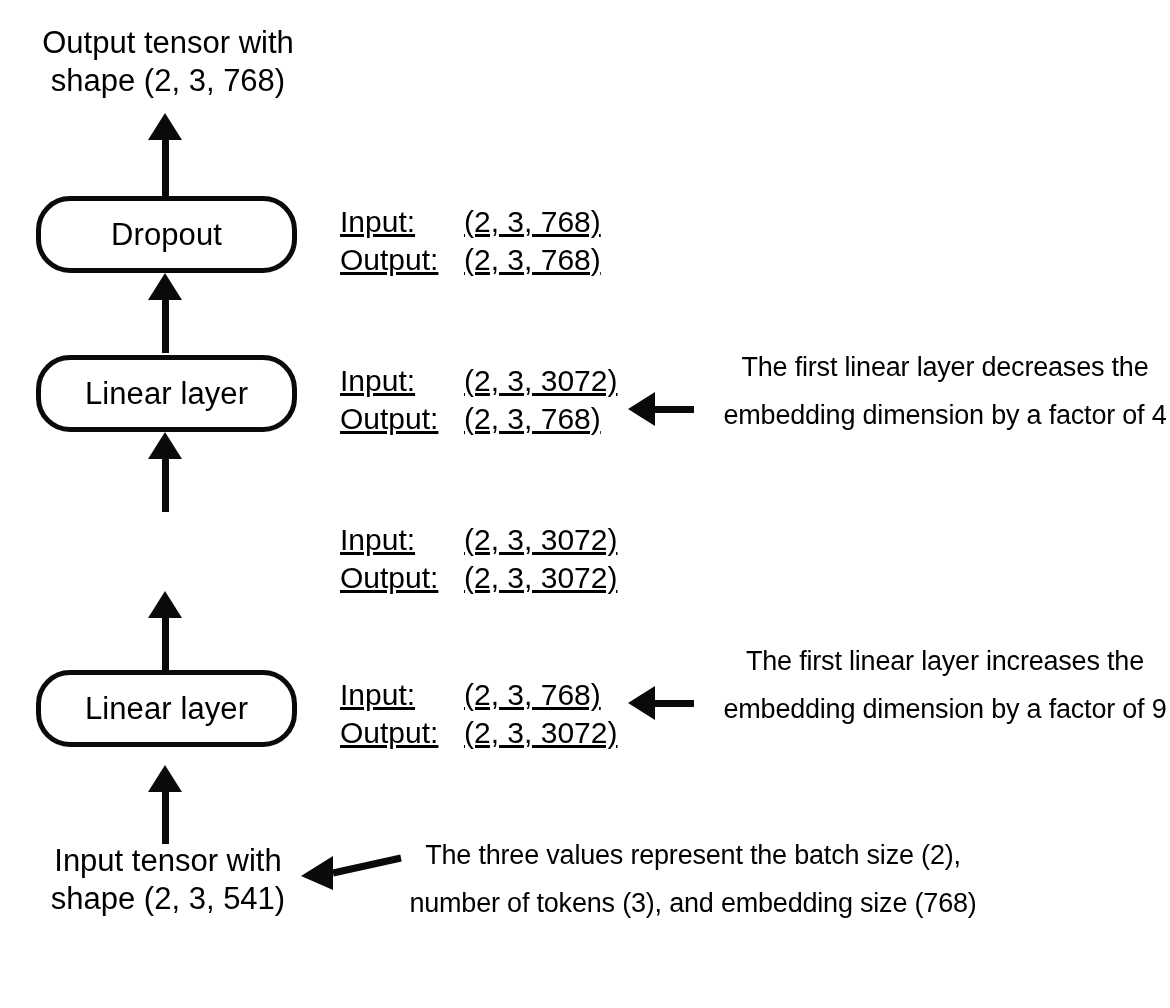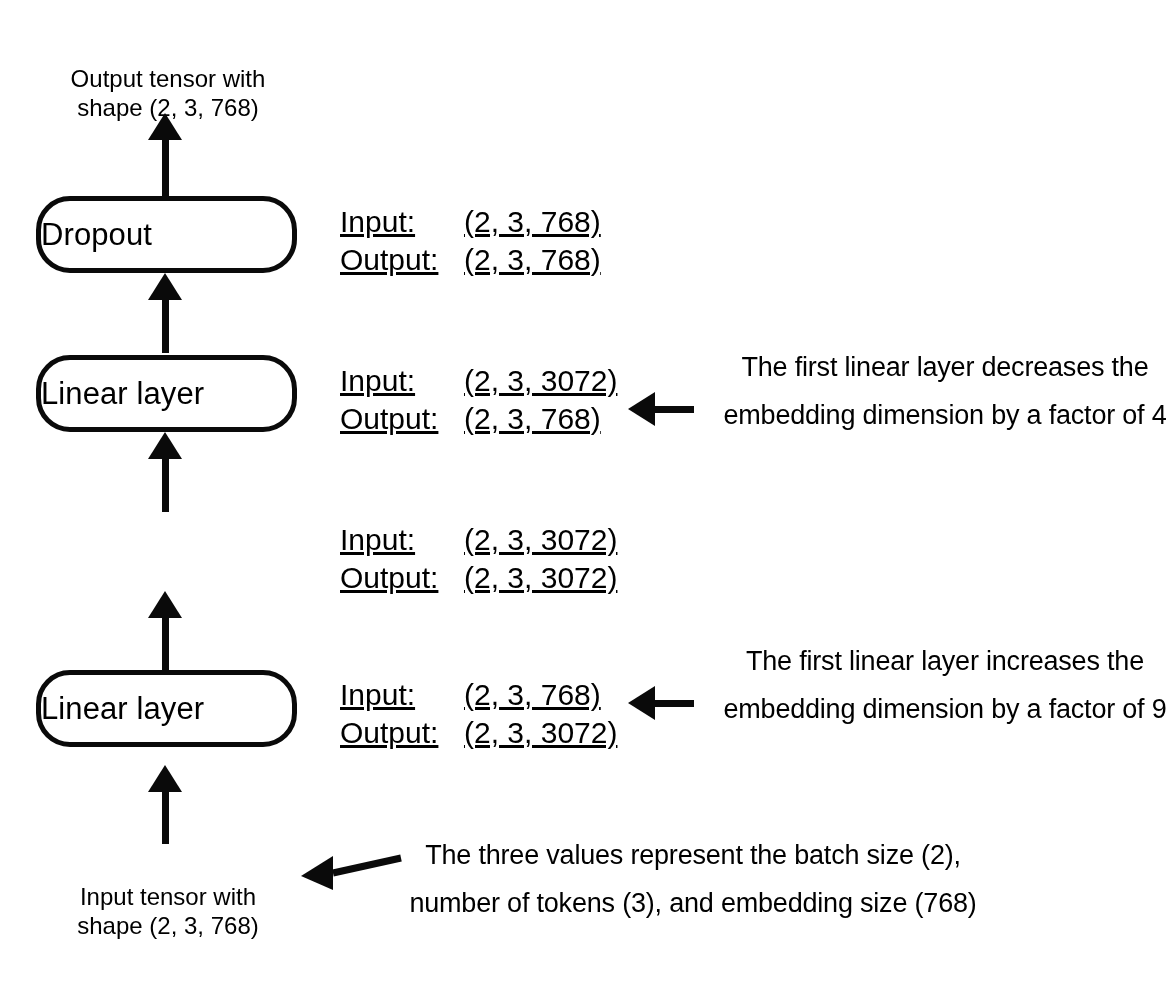--- a/index.html
+++ b/index.html
@@ -21,35 +21,34 @@
   .abs { position: absolute; }
 
   
   .node {
     box-sizing: border-box;
     border: 5px solid #0a0a0a;
     border-radius: 34px;
     background: #ffffff;
     display: flex;
     align-items: center;
-    justify-content: flex-start;
+    justify-content: center;
     font-size: 31px;
     line-height: 1;
     letter-spacing: 0.1px;
     color: #000000;
   }
 
   
   .caption {
-    font-size: 24px;
+    font-size: 31px;
     line-height: 1.22;
     text-align: center;
     color: #000000;
     white-space: pre-line;
-    margin-top: 40px;
   }
 
   
   .io-block {
     font-size: 30px;
     line-height: 1.25;
     color: #000000;
   }
   .io-row { display: flex; text-decoration: underline; }
   .io-key { width: 124px; flex: none; }
@@ -204,21 +203,21 @@
   </div>
 
   <div class="abs note" style="left:722px; top:637px; width:446px;">The first linear layer increases the embedding dimension by a factor of 9</div>
 
   <div class="abs v-arrow" style="left:165px; top:765px; width:0; height:79px;">
     <div class="head" style="top:0;"></div>
     <div class="shaft" style="top:22px; bottom:0;"></div>
   </div>
 
   <div class="abs caption" style="left:8px; top:842px; width:320px;">Input tensor with
-shape (2, 3, 768)</div>
+shape (2, 3, 541)</div>
 
   <svg class="abs" style="left:295px; top:848px;" width="110" height="46" viewBox="0 0 110 46">
     <line x1="106" y1="10" x2="38" y2="25" stroke="#0a0a0a" stroke-width="7" stroke-linecap="butt"></line>
     <polygon points="38,8 38,42 6,28" fill="#0a0a0a"></polygon>
   </svg>
 
   <div class="abs note" style="left:398px; top:831px; width:590px;">The three values represent the batch size (2), number of tokens (3), and embedding size (768)</div>
 
 </div>
 

